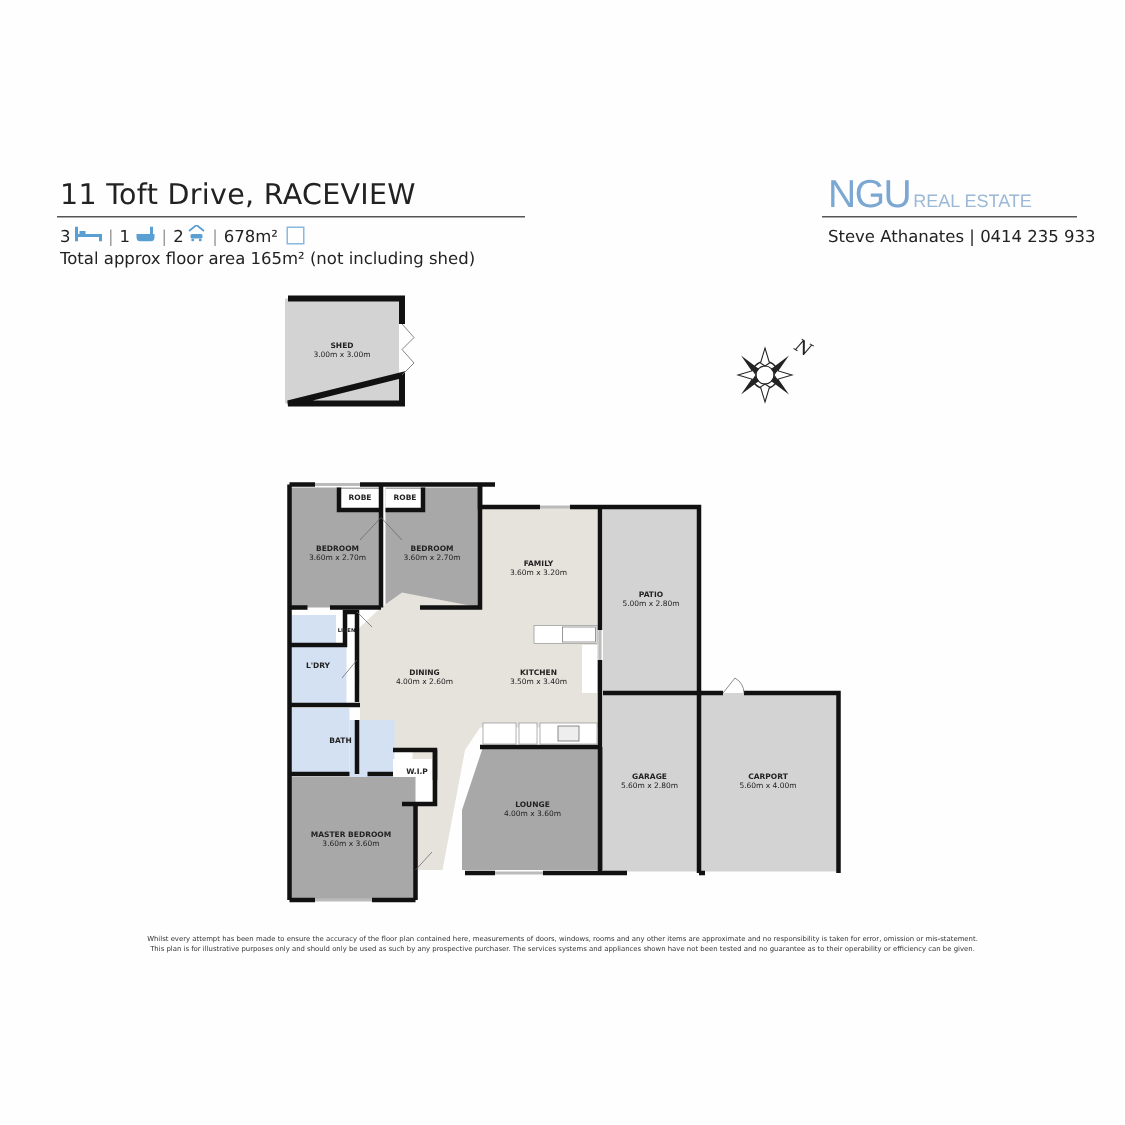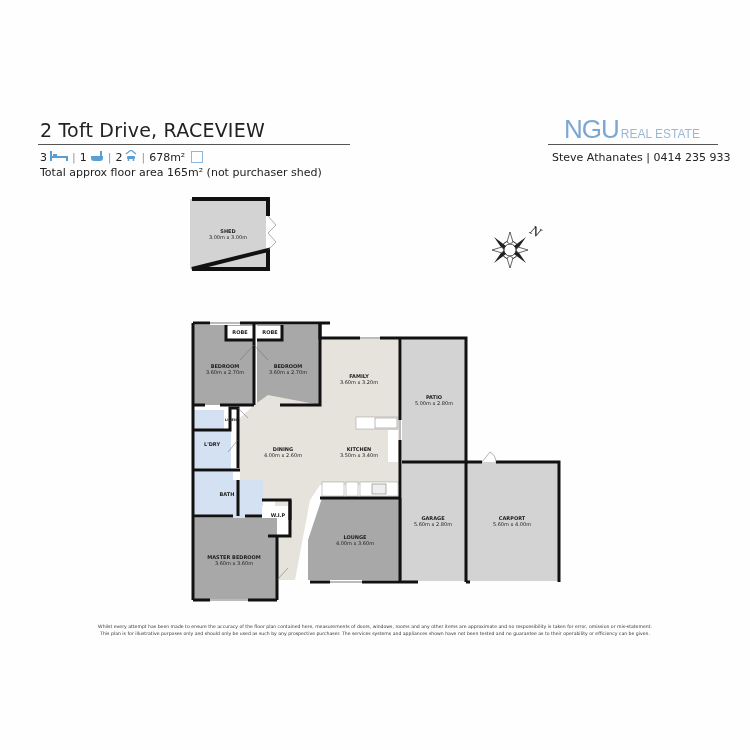--- a/index.html
+++ b/index.html
@@ -7,32 +7,32 @@
   .abs{position:absolute;}
   .title{left:40px;top:119px;font-size:19px;color:#222;letter-spacing:0.2px;}
   .rule-left{left:38px;top:144px;width:312px;height:1px;background:#555;}
   .rule-right{left:548px;top:144px;width:170px;height:1px;background:#555;}
   .stats{left:40px;top:150px;font-size:11px;color:#222;display:flex;align-items:center;gap:3px;white-space:nowrap;}
   .stats .ico{color:#5a9fd4;font-size:12px;display:inline-block;}
   .stats .sep{color:#999;margin:0 1px;}
   .land-ico{display:inline-block;width:10px;height:10px;border:1px solid #8ab8df;margin-left:3px;}
   .area-note{left:40px;top:166px;font-size:11px;color:#222;white-space:nowrap;}
   .brand{left:552px;top:114px;white-space:nowrap;}
-  .brand-ngu{font-size:26px;color:#7ba7d3;letter-spacing:-1px;font-family:"Liberation Sans",sans-serif;margin-left:12px;}
+  .brand-ngu{font-size:26px;color:#7ba7d3;letter-spacing:-1px;font-family:"Liberation Sans",sans-serif;}
   .brand-re{font-size:12px;color:#9bb8d6;margin-left:2px;font-family:"Liberation Sans",sans-serif;}
   .agent{left:552px;top:151px;font-size:11px;color:#222;white-space:nowrap;}
   .plan{left:0;top:0;width:750px;height:750px;}
   .lbl{position:absolute;font-size:5px;line-height:6px;text-align:center;color:#222;font-weight:bold;transform:translate(-50%,-50%);white-space:nowrap;}
   .lbl span{display:block;font-weight:normal;}
   .disclaimer{left:0;top:624px;width:750px;font-size:4.6px;line-height:6.5px;text-align:center;color:#333;}
 </style>
 </head>
 <body>
 
-<div class="abs title">2 Toft Drive, RACEVIEW</div>
+<div class="abs title">11 Toft Drive, RACEVIEW</div>
 <div class="abs rule-left"></div>
 
 <div class="abs stats">
   <span>3</span>
   <span class="ico">
     <svg width="18" height="10" viewBox="0 0 18 10">
         <rect x="0" y="0" width="2" height="10" fill="#5a9fd4"></rect>
         <rect x="0" y="5" width="18" height="2" fill="#5a9fd4"></rect>
         <rect x="16" y="5" width="2" height="5" fill="#5a9fd4"></rect>
         <rect x="3" y="3" width="4" height="2" fill="#5a9fd4"></rect>
@@ -53,21 +53,21 @@
         <path d="M1 4 L6 0 L11 4" stroke="#5a9fd4" fill="none" stroke-width="1.2"></path>
         <rect x="2" y="6" width="8" height="3" rx="1" fill="#5a9fd4"></rect>
         <circle cx="3.5" cy="10" r="1" fill="#5a9fd4"></circle>
         <circle cx="8.5" cy="10" r="1" fill="#5a9fd4"></circle>
       </svg>
   </span>
   <span class="sep">|</span>
   <span>678m²</span>
   <span class="land-ico"></span>
 </div>
-<div class="abs area-note">Total approx floor area 165m² (not purchaser shed)</div>
+<div class="abs area-note">Total approx floor area 165m² (not including shed)</div>
 
 <div class="abs brand">
   <span class="brand-ngu">NGU</span><span class="brand-re">REAL ESTATE</span>
 </div>
 <div class="abs rule-right"></div>
 <div class="abs agent">Steve Athanates | 0414 235 933</div>
 
 <svg class="abs plan" width="750" height="750" viewBox="0 0 750 750">
 
   <g>

